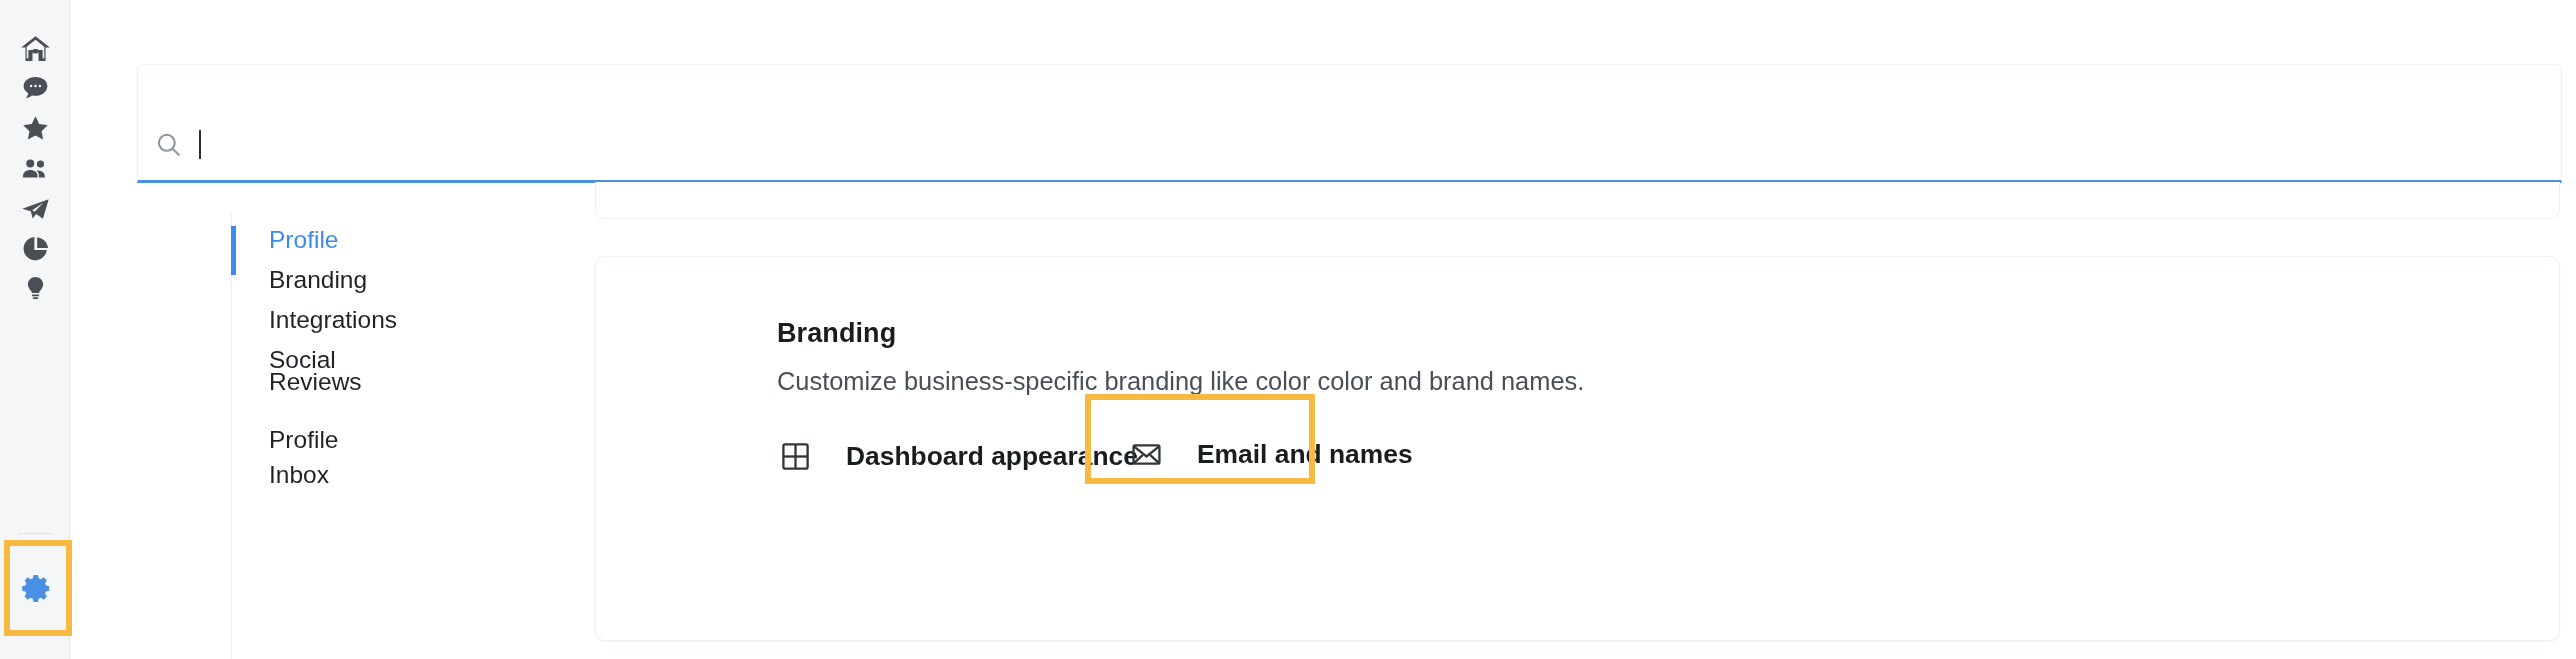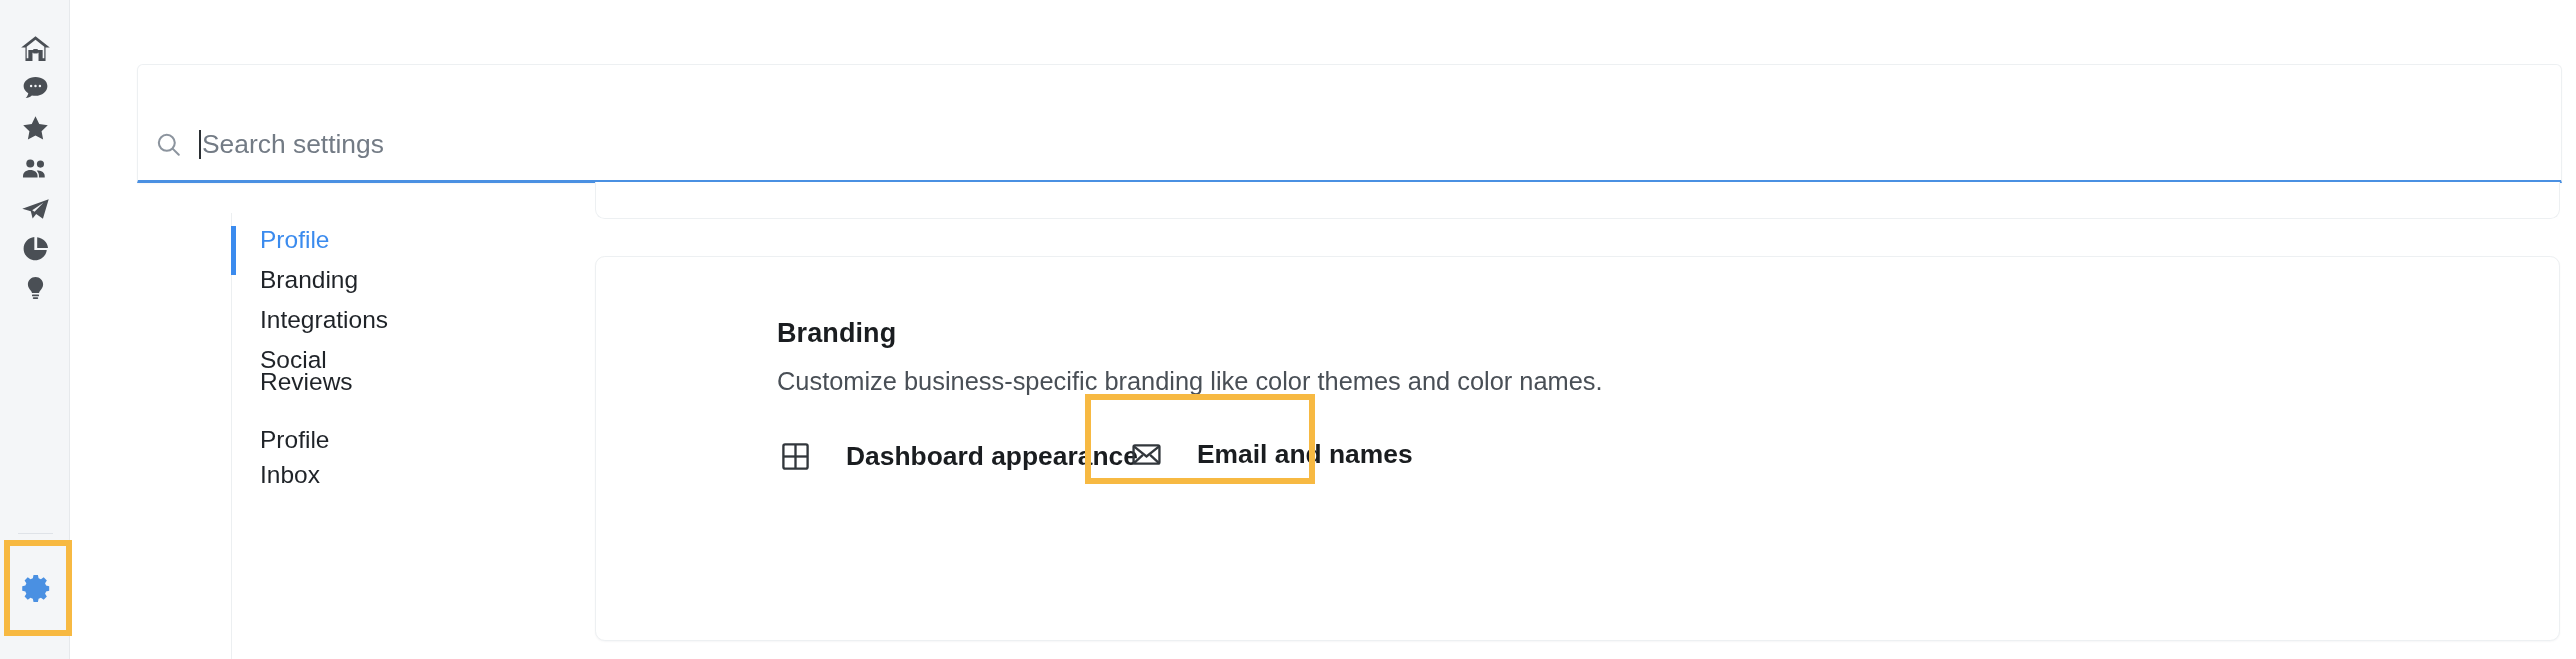--- a/index.html
+++ b/index.html
@@ -72,21 +72,21 @@
     position: absolute; left: 231px; top: 213px; width: 343px; height: 446px;
   }
   #nav-rule {
     position: absolute; left: 0; top: 0; width: 1px; height: 446px;
     background: #eceff1;
   }
   .nav-item {
     position: absolute; left: 0; width: 343px; height: 40px;
     display: flex; align-items: center;
     font-size: 24.5px; color: #1f2328;
-    padding-left: 29px;
+    padding-left: 38px;
   }
   .nav-item.active { color: #3b8bee; }
   .nav-item.active .nav-bar {
     position: absolute; left: 0; top: 5.9px; width: 4.9px; height: 49px;
     background: #3b8bee;
   }
 
   
   #branding-card {
     position: absolute; left: 595px; top: 256px; width: 1965px; height: 385px;
@@ -207,21 +207,20 @@
 
   <div id="search-card">
     <div id="search-row">
       <span id="search-icon">
         <svg width="29" height="29" viewBox="0 0 24 24" fill="none" stroke="currentColor" stroke-width="1.7">
           <circle cx="10.6" cy="10.6" r="6.6"></circle>
           <line x1="15.4" y1="15.4" x2="20.5" y2="20.5" stroke-linecap="round"></line>
         </svg>
       </span>
       <span id="search-caret"></span>
-      <input id="search-input" type="text" placeholder="Search settings" style="">
     </div>
   </div>
 
   <div id="upper-card-sliver"></div>
 
   <nav id="settings-nav">
     <div id="nav-rule"></div>
 
     <div class="nav-item active" style="top:6.9px">
       <span class="nav-bar"></span>
@@ -242,21 +241,21 @@
     <div class="nav-item" style="top:207px">
       <span>Profile</span>
     </div>
     <div class="nav-item" style="top:242px">
       <span>Inbox</span>
     </div>
   </nav>
 
   <section id="branding-card">
     <h2 id="branding-title">Branding</h2>
-    <p id="branding-desc">Customize business-specific branding like color themes and color names.</p>
+    <p id="branding-desc">Customize business-specific branding like color color and brand names.</p>
 
     <div class="tile" id="tile-dashboard">
       <span class="tile-icon">
         <svg width="33" height="33" viewBox="0 0 24 24" fill="none" stroke="currentColor" stroke-width="1.7">
           <rect x="3.2" y="3.2" width="17.6" height="17.6" rx="1.2"></rect>
           <line x1="12" y1="3.2" x2="12" y2="20.8"></line>
           <line x1="3.2" y1="12" x2="20.8" y2="12"></line>
         </svg>
       </span>
       <span class="tile-label">Dashboard appearance</span>

